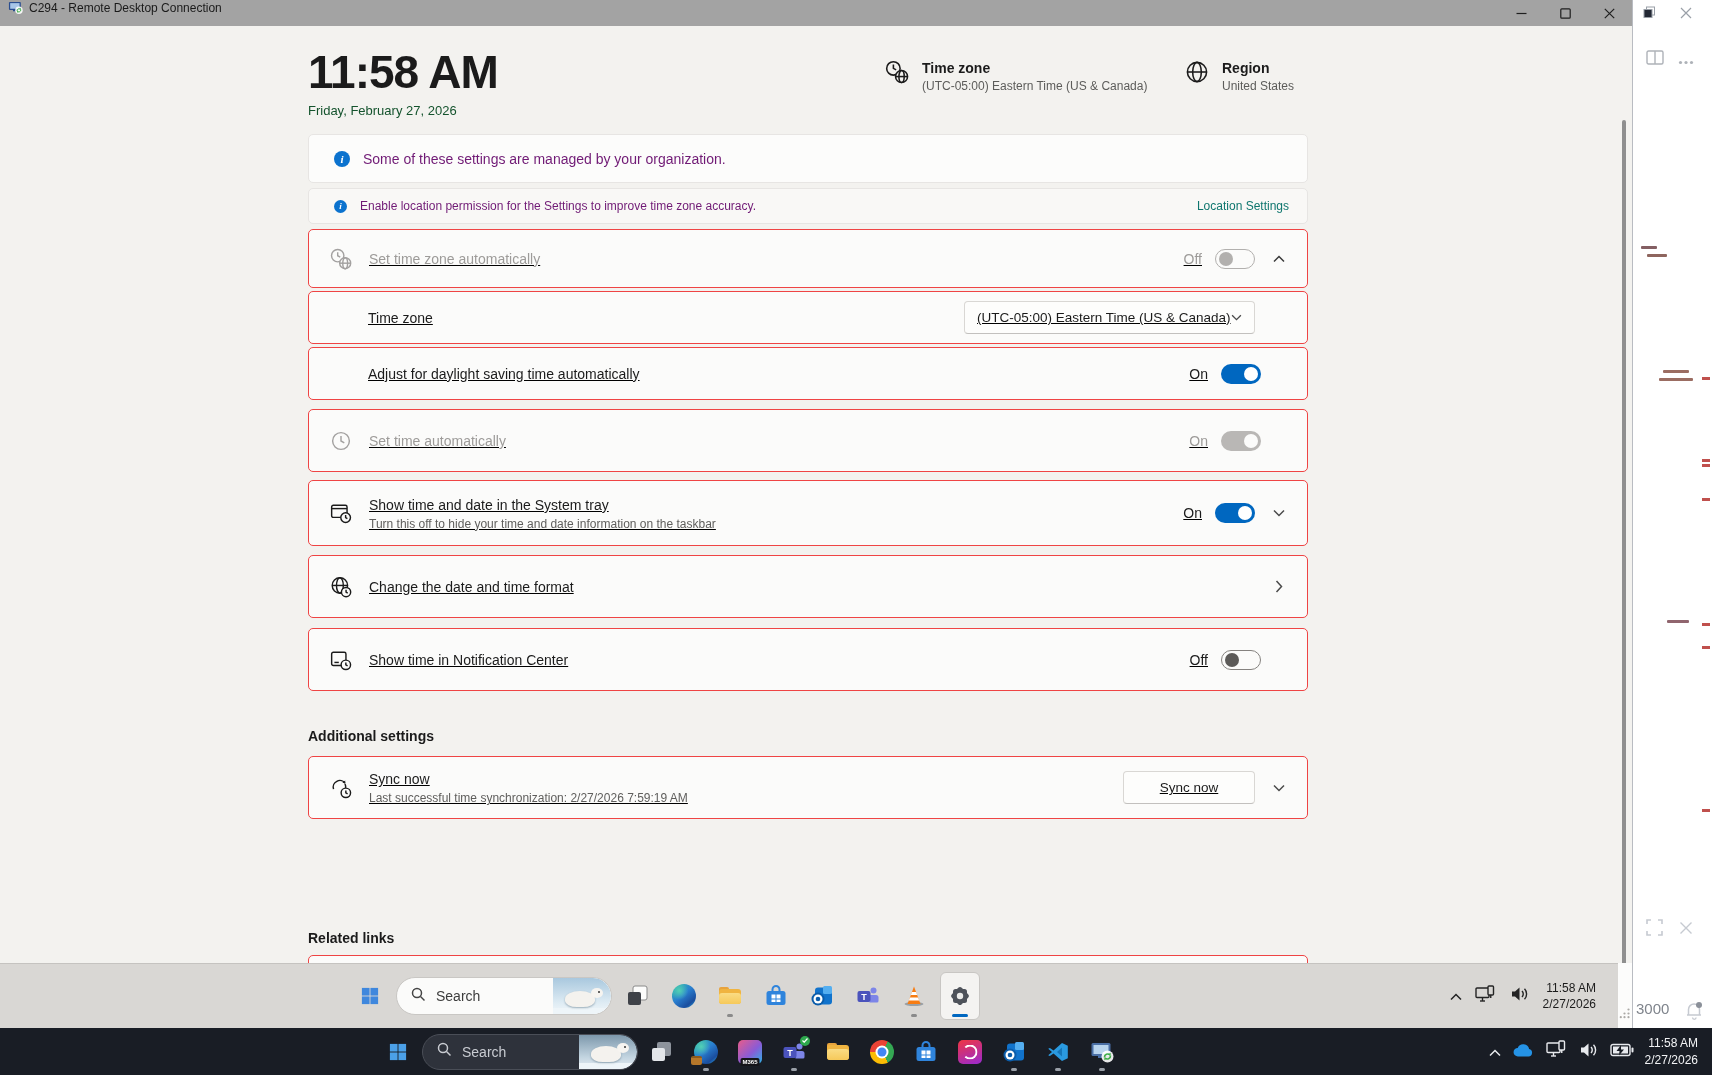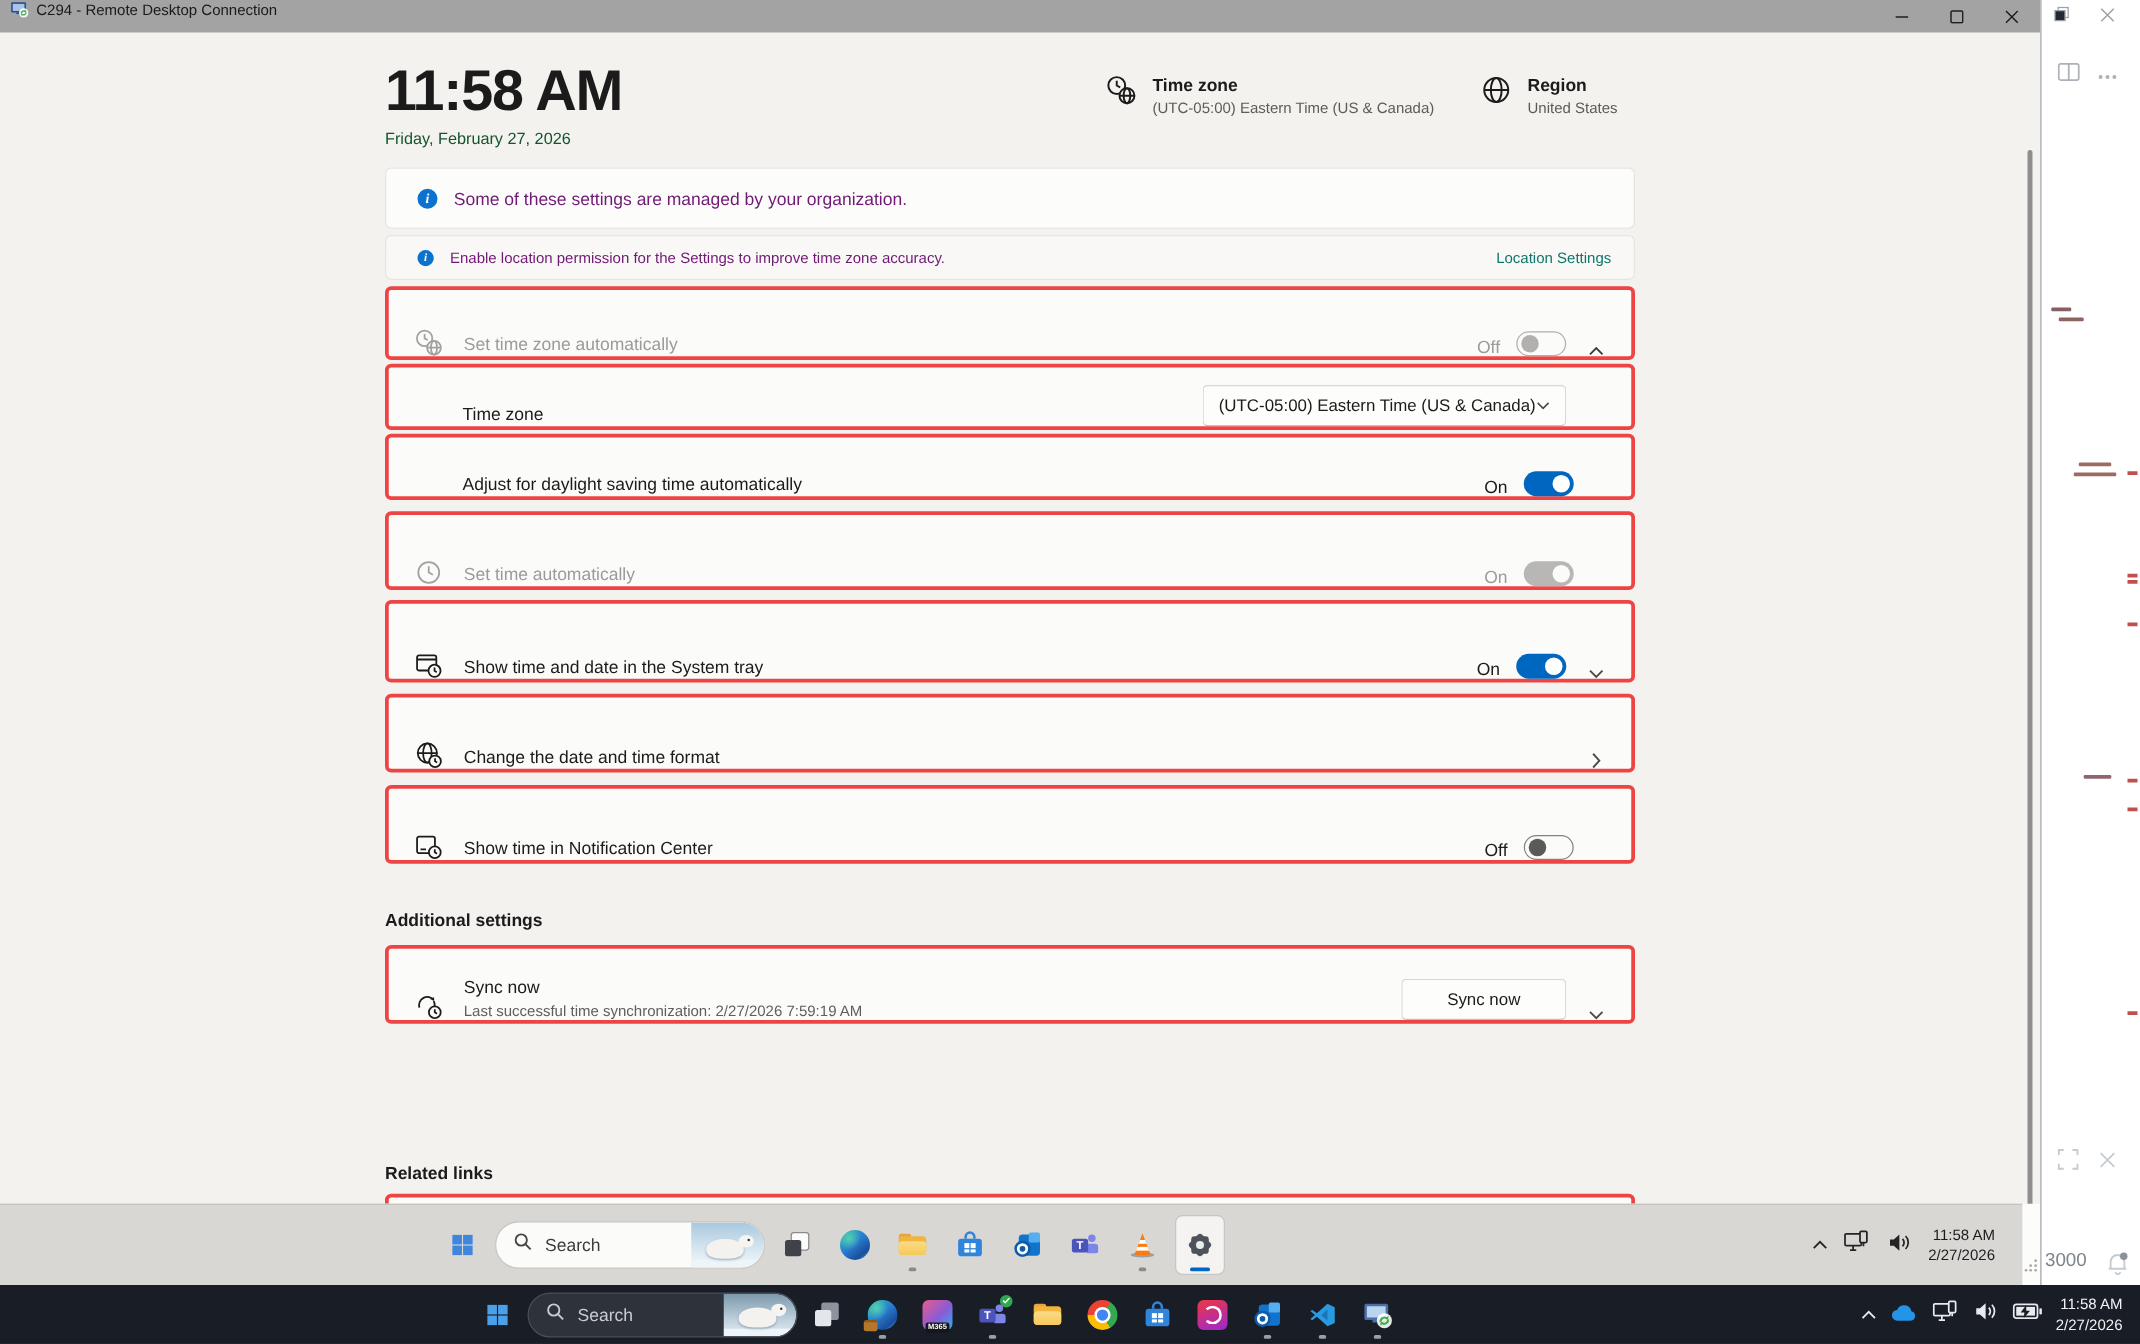--- a/index.html
+++ b/index.html
@@ -39,22 +39,22 @@
   .banner1 { top:108px; height:49px; }
   .banner2 { top:162px; height:36px; background:#f9f8f6; }
   .banner-text { font-size:14px; color:#701a75; margin-left:13px; }
   .banner2 .banner-text { font-size:12px; }
   .banner-link { margin-left:auto; font-size:12px; color:#0f766e; cursor:pointer; }
   .info-dot { width:16px; height:16px; min-width:16px; border-radius:50%; background:#0b72ce; color:#fff;
     font-size:11px; font-weight:700; display:flex; align-items:center; justify-content:center;
     font-family:"Liberation Serif","DejaVu Serif",serif; font-style:italic; }
   .banner2 .info-dot { width:13px; height:13px; min-width:13px; font-size:9px; }
 
-  .card { position:absolute; left:0; width:1000px; background:#fbfbfa; border:3px solid #ef4444;
-    border-radius:5px; display:flex; align-items:flex-end; padding:0 18px 0 21px; }
+  .card { position:absolute; left:0; width:1000px; background:#fbfbfa; border:1px solid #ef4444;
+    border-radius:5px; display:flex; align-items:center; padding:0 18px 0 21px;text-decoration:underline; }
   .r-settz { top:203px; height:59px; } .r-tz { top:265px; height:53px; padding-left:59px; }
   .r-dst { top:321px; height:53px; padding-left:59px; } .r-settime { top:383px; height:63px; }
   .r-tray { top:454px; height:66px; } .r-fmt { top:529px; height:63px; }
   .r-notif { top:602px; height:63px; } .r-sync { top:730px; height:63px; }
   .r-cal { top:800px; height:66px; padding-left:16px; } .r-stub { top:929px; height:20px; border-radius:5px 5px 0 0; }
 
   .row-icon { width:22px; height:22px; margin-right:17px; color:#1b1b1b; flex:none; }
   .row-text { flex:1; min-width:0; }
   .row-title { font-size:14px; color:#1b1b1b; }
   .row-sub { font-size:12px; color:#5f5e5c; margin-top:3px; }
@@ -382,20 +382,21 @@
           <span class="row-icon">
             <svg width="22" height="22" viewBox="0 0 20 20" fill="none" stroke="currentColor" stroke-width="1.3">
               <rect x="1.5" y="3" width="14" height="11" rx="1.5"></rect>
                 <line x1="1.5" y1="6" x2="15.5" y2="6"></line>
               <circle cx="14.2" cy="14.2" r="4.4" fill="#fbfbfa"></circle>
                 <path d="M14.2 11.8 V14.2 L15.8 15.2"></path>
             </svg>
           </span>
           <span class="row-text">
             <span class="row-title">Show time and date in the System tray</span>
+            <div class="row-sub">Turn this off to hide your time and date information on the taskbar</div>
           </span>
           <span class="state-label">On</span>
           <span class="toggle on">
               <span class="knob"></span>
             </span>
           <span class="chev">
             <svg width="12" height="8" viewBox="0 0 12 8" fill="none" stroke="currentColor" stroke-width="1.5">
                 <path d="M1 1.5 L6 6.5 L11 1.5"></path>
               </svg>
           </span>

